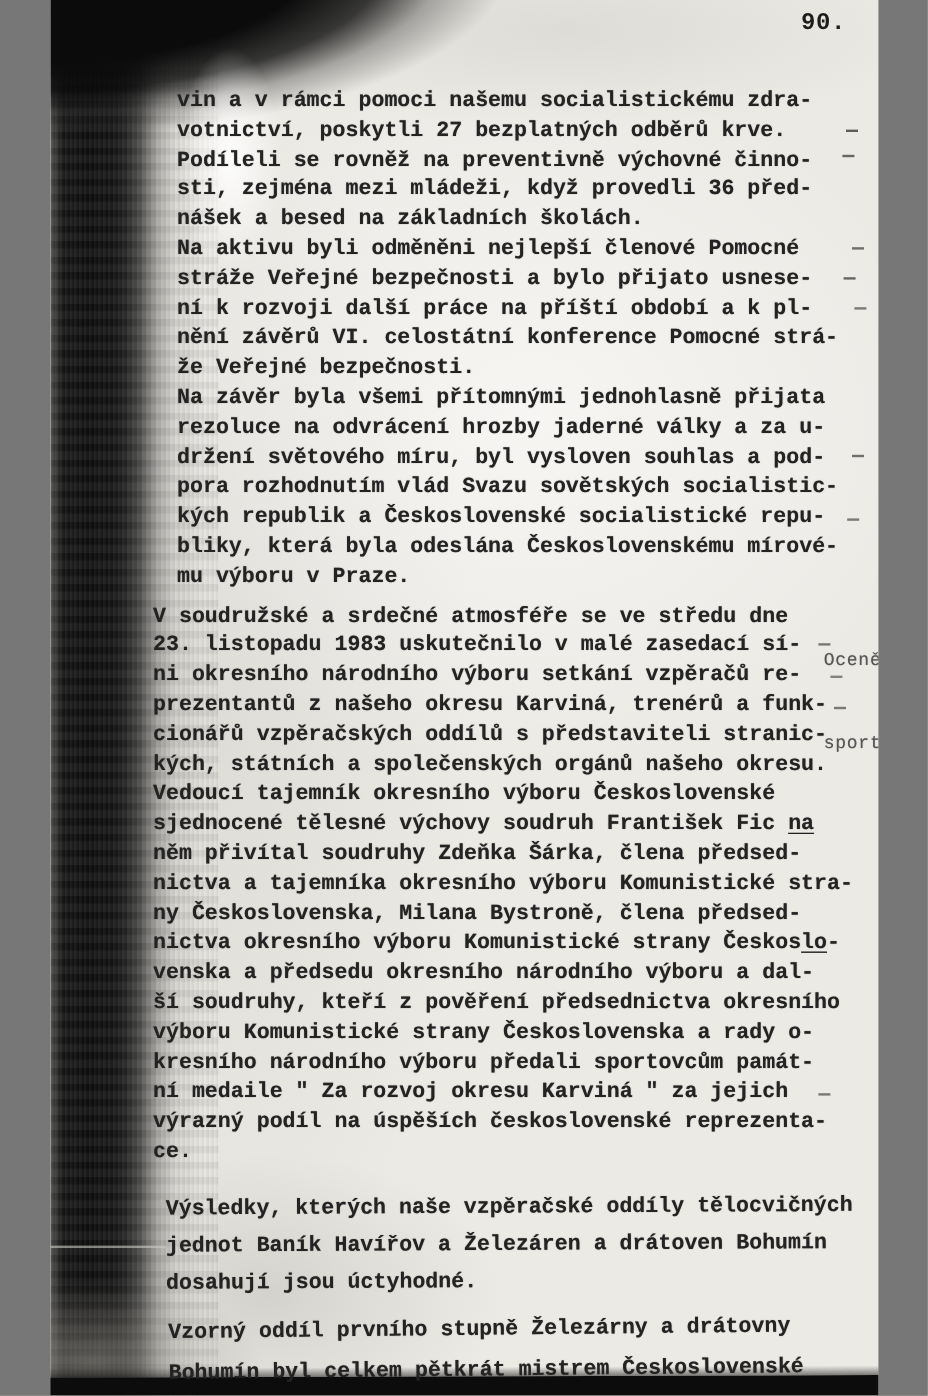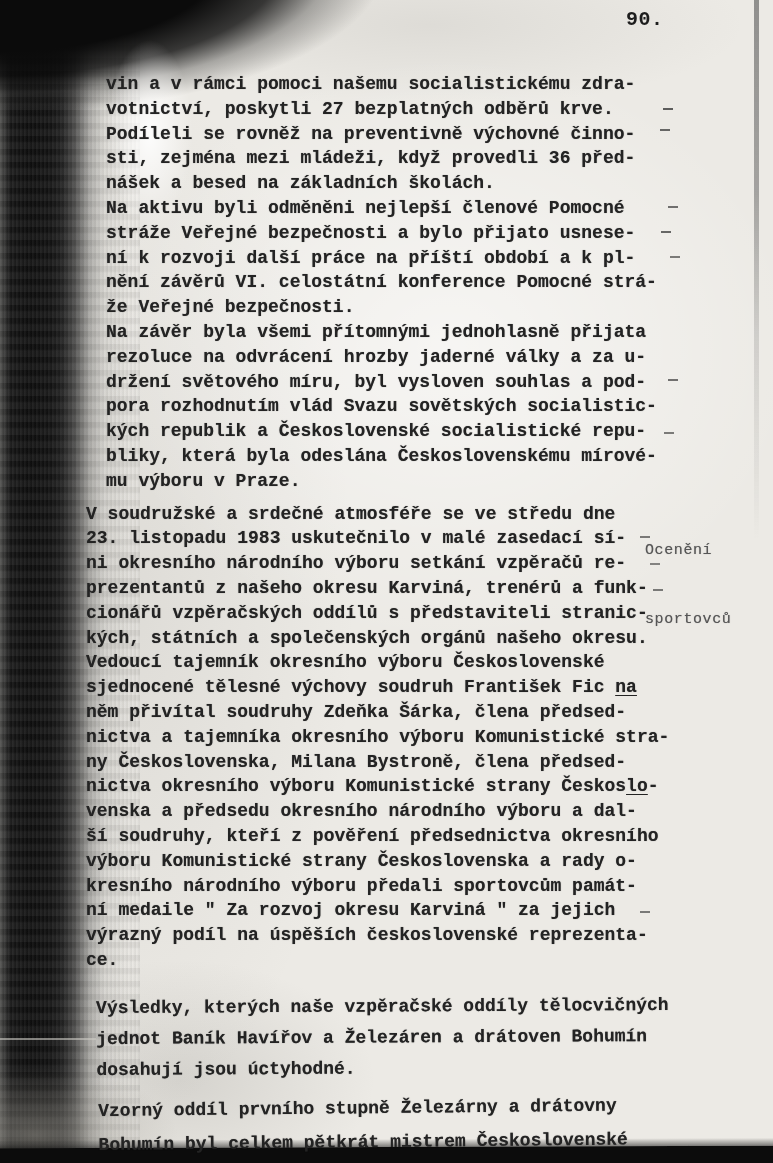--- a/index.html
+++ b/index.html
@@ -5,21 +5,21 @@
   :root{
     --color-paper:#eceae5;
     --color-ink:#232323;
     --color-note_ink:#565656;
     --color-shadow:#0c0c0c;
   }
   *{margin:0;padding:0;box-sizing:border-box;}
   html,body{background:#777;}
   .page{
     position:relative;
-    width:773px;height:1163px;
+    width:690px;height:1163px;
     margin:0 auto;
     overflow:hidden;
     background:var(--color-paper);
     font-family:"Liberation Mono","DejaVu Sans Mono",monospace;
   }
   
   .paper-texture{
     position:absolute;inset:0;z-index:1;
     background:
       radial-gradient(ellipse 500px 420px at 58% 30%, rgba(255,255,255,0.55), rgba(255,255,255,0) 70%),

